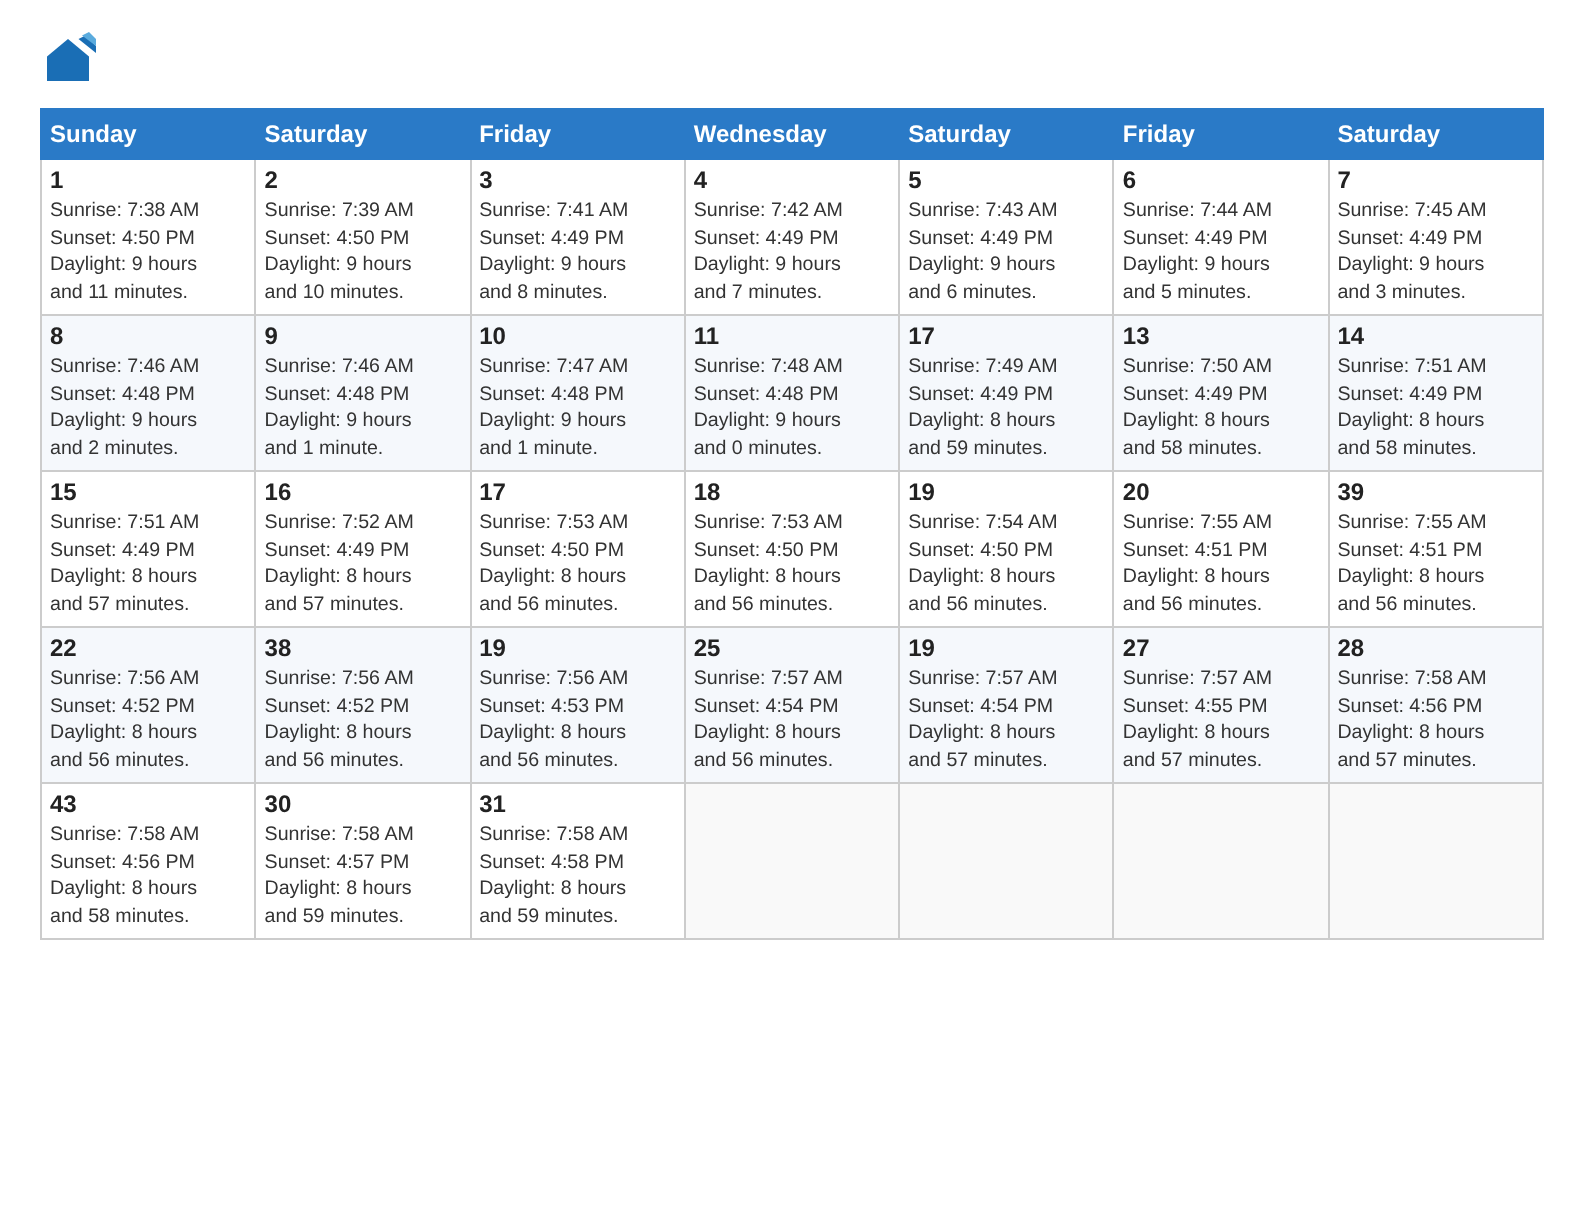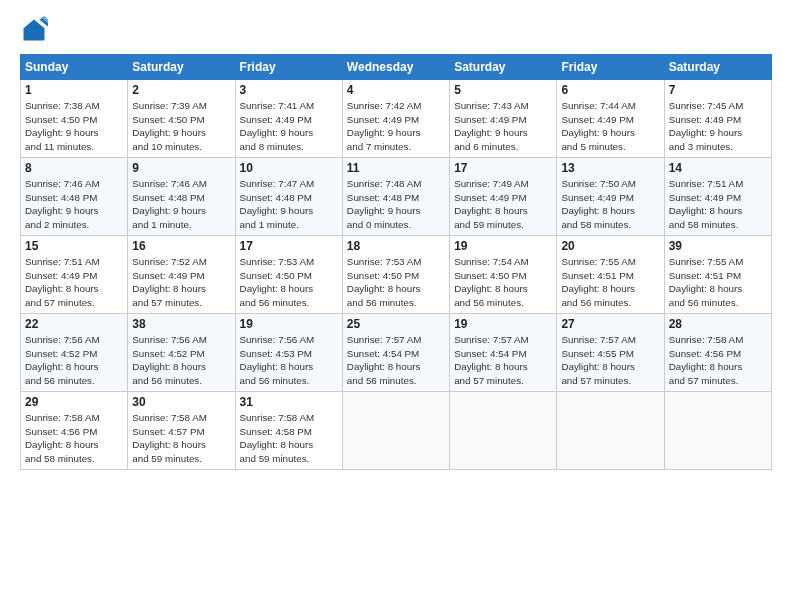--- a/index.html
+++ b/index.html
@@ -244,21 +244,21 @@
             <span class="day-num">27</span>
             <div class="day-info">Sunrise: 7:57 AM<br>Sunset: 4:55 PM<br>Daylight: 8 hours<br>and 57 minutes.</div>
           </td>
           <td>
             <span class="day-num">28</span>
             <div class="day-info">Sunrise: 7:58 AM<br>Sunset: 4:56 PM<br>Daylight: 8 hours<br>and 57 minutes.</div>
           </td>
         </tr>
         <tr class="last-row">
           <td>
-            <span class="day-num">29</span>
+            <span class="day-num">43</span>
             <div class="day-info">Sunrise: 7:58 AM<br>Sunset: 4:56 PM<br>Daylight: 8 hours<br>and 58 minutes.</div>
           </td>
           <td>
             <span class="day-num">30</span>
             <div class="day-info">Sunrise: 7:58 AM<br>Sunset: 4:57 PM<br>Daylight: 8 hours<br>and 59 minutes.</div>
           </td>
           <td>
             <span class="day-num">31</span>
             <div class="day-info">Sunrise: 7:58 AM<br>Sunset: 4:58 PM<br>Daylight: 8 hours<br>and 59 minutes.</div>
           </td>

